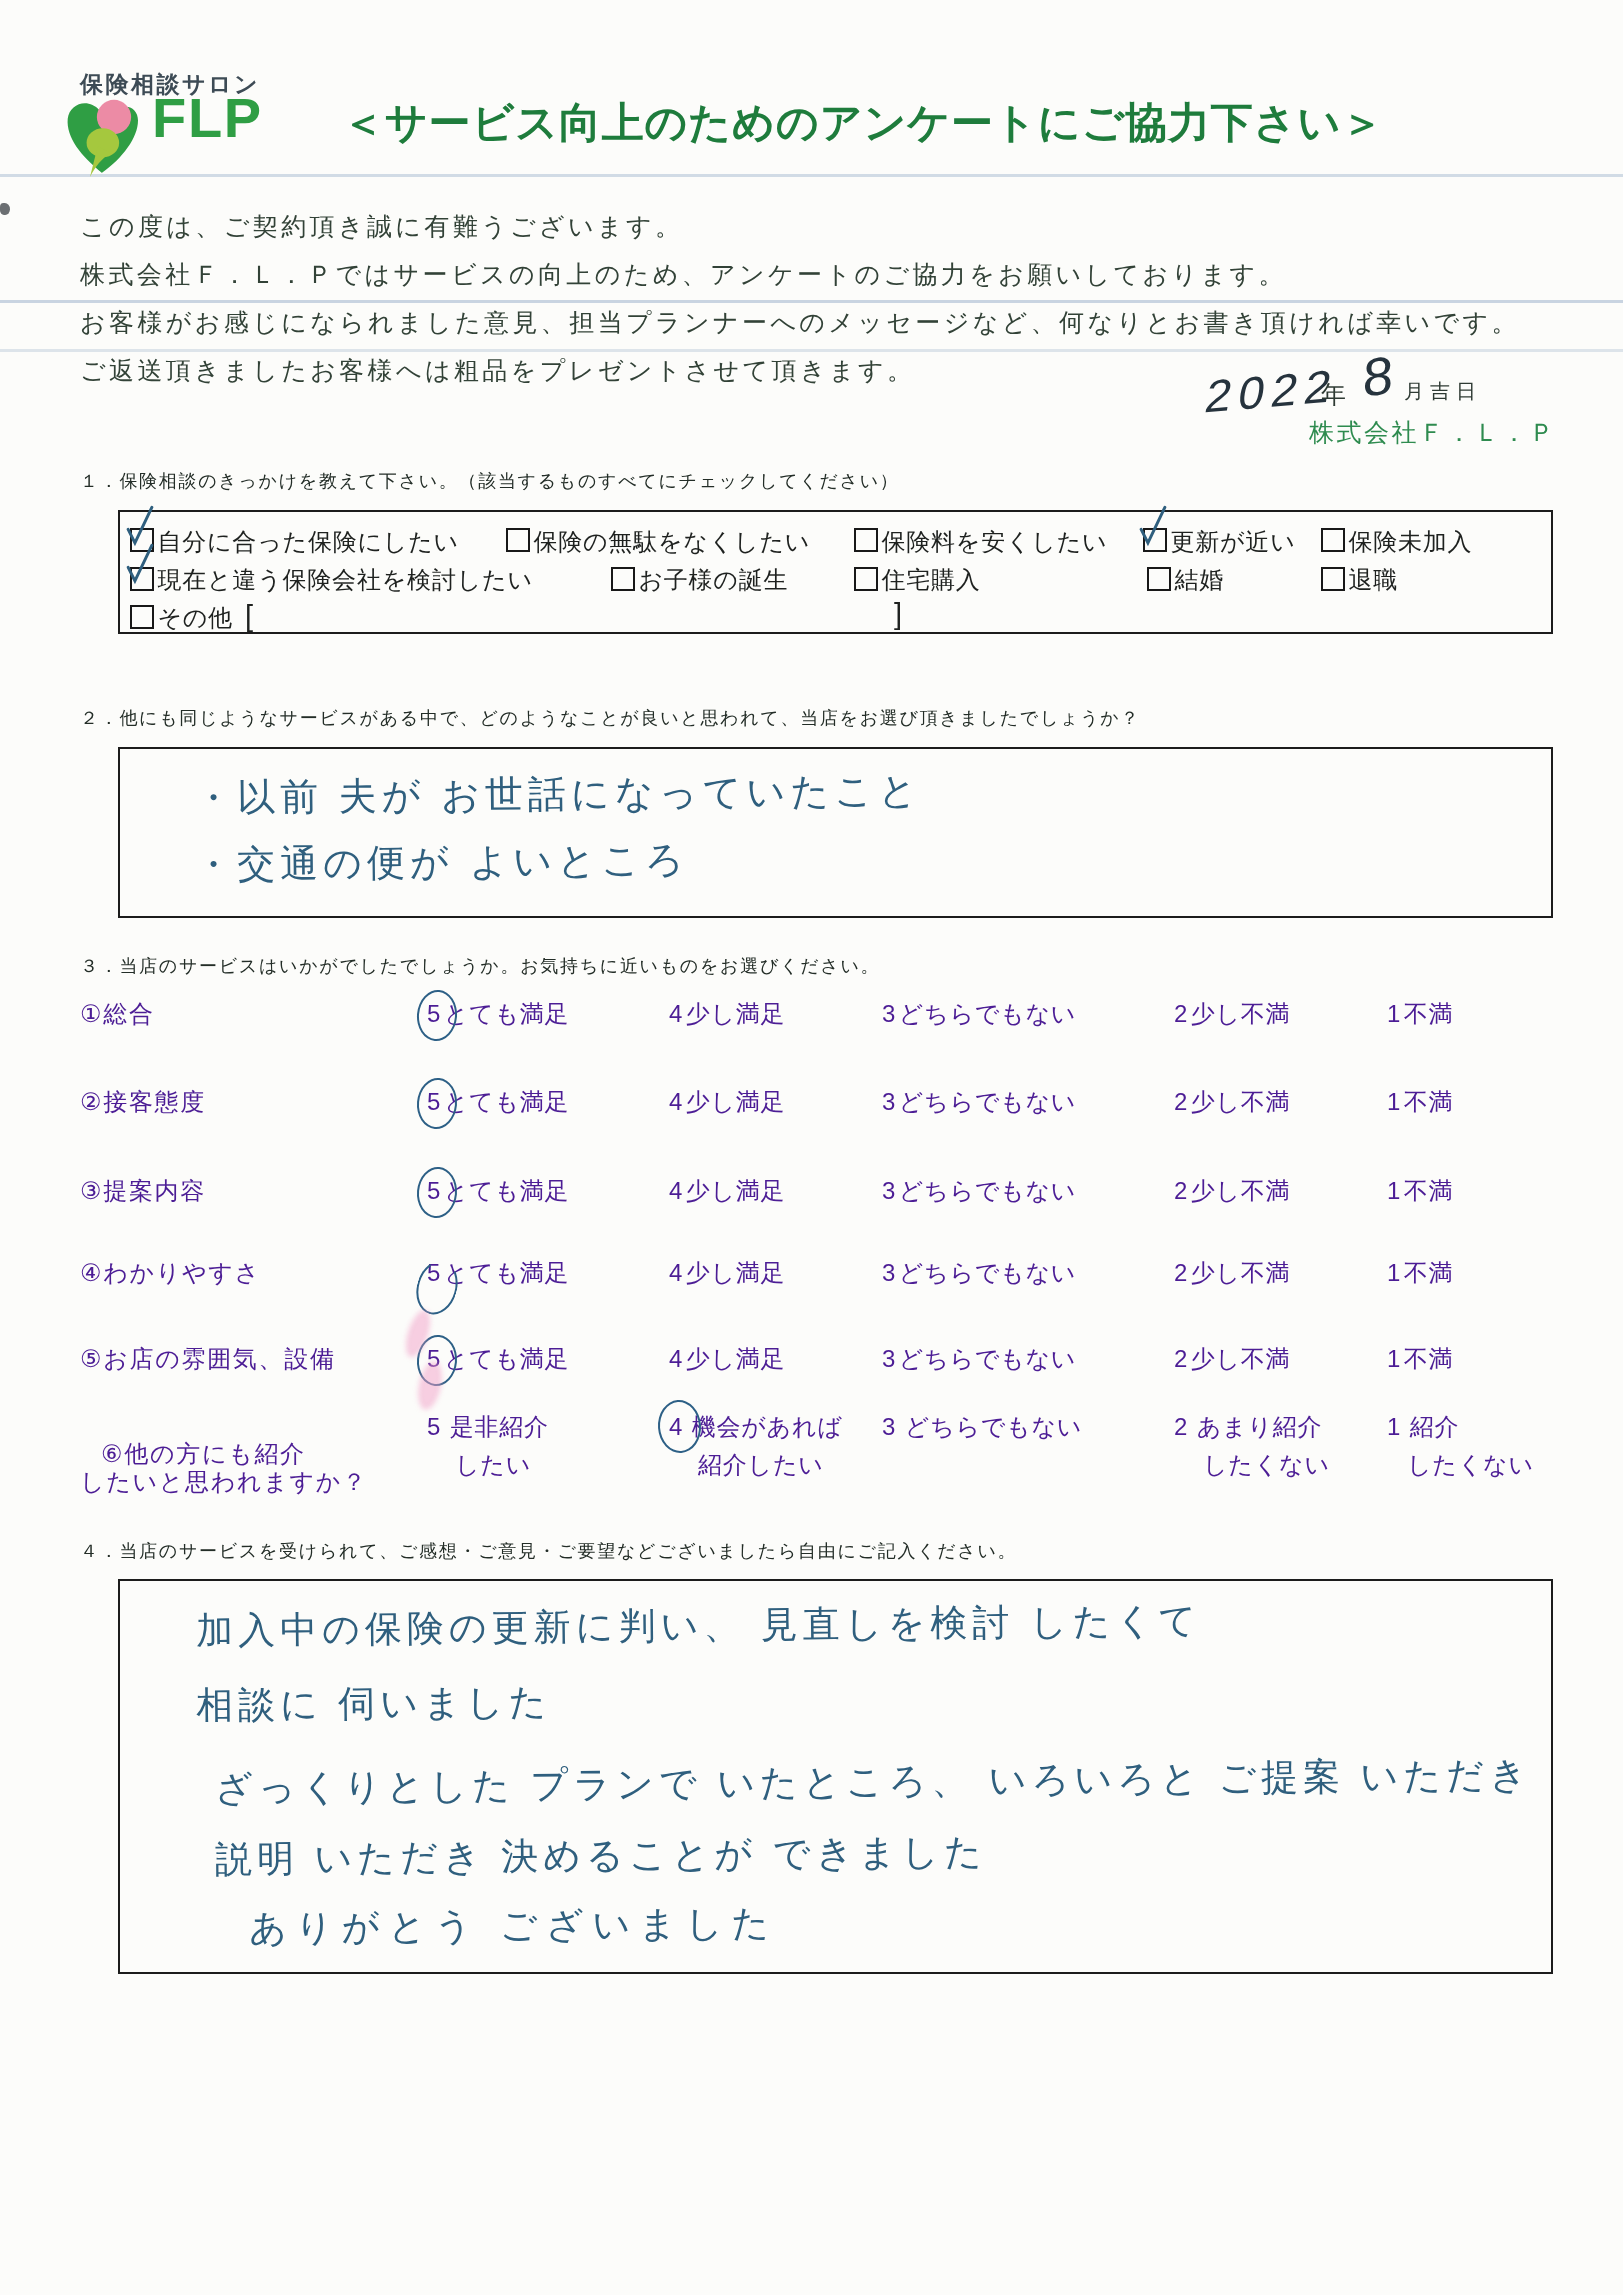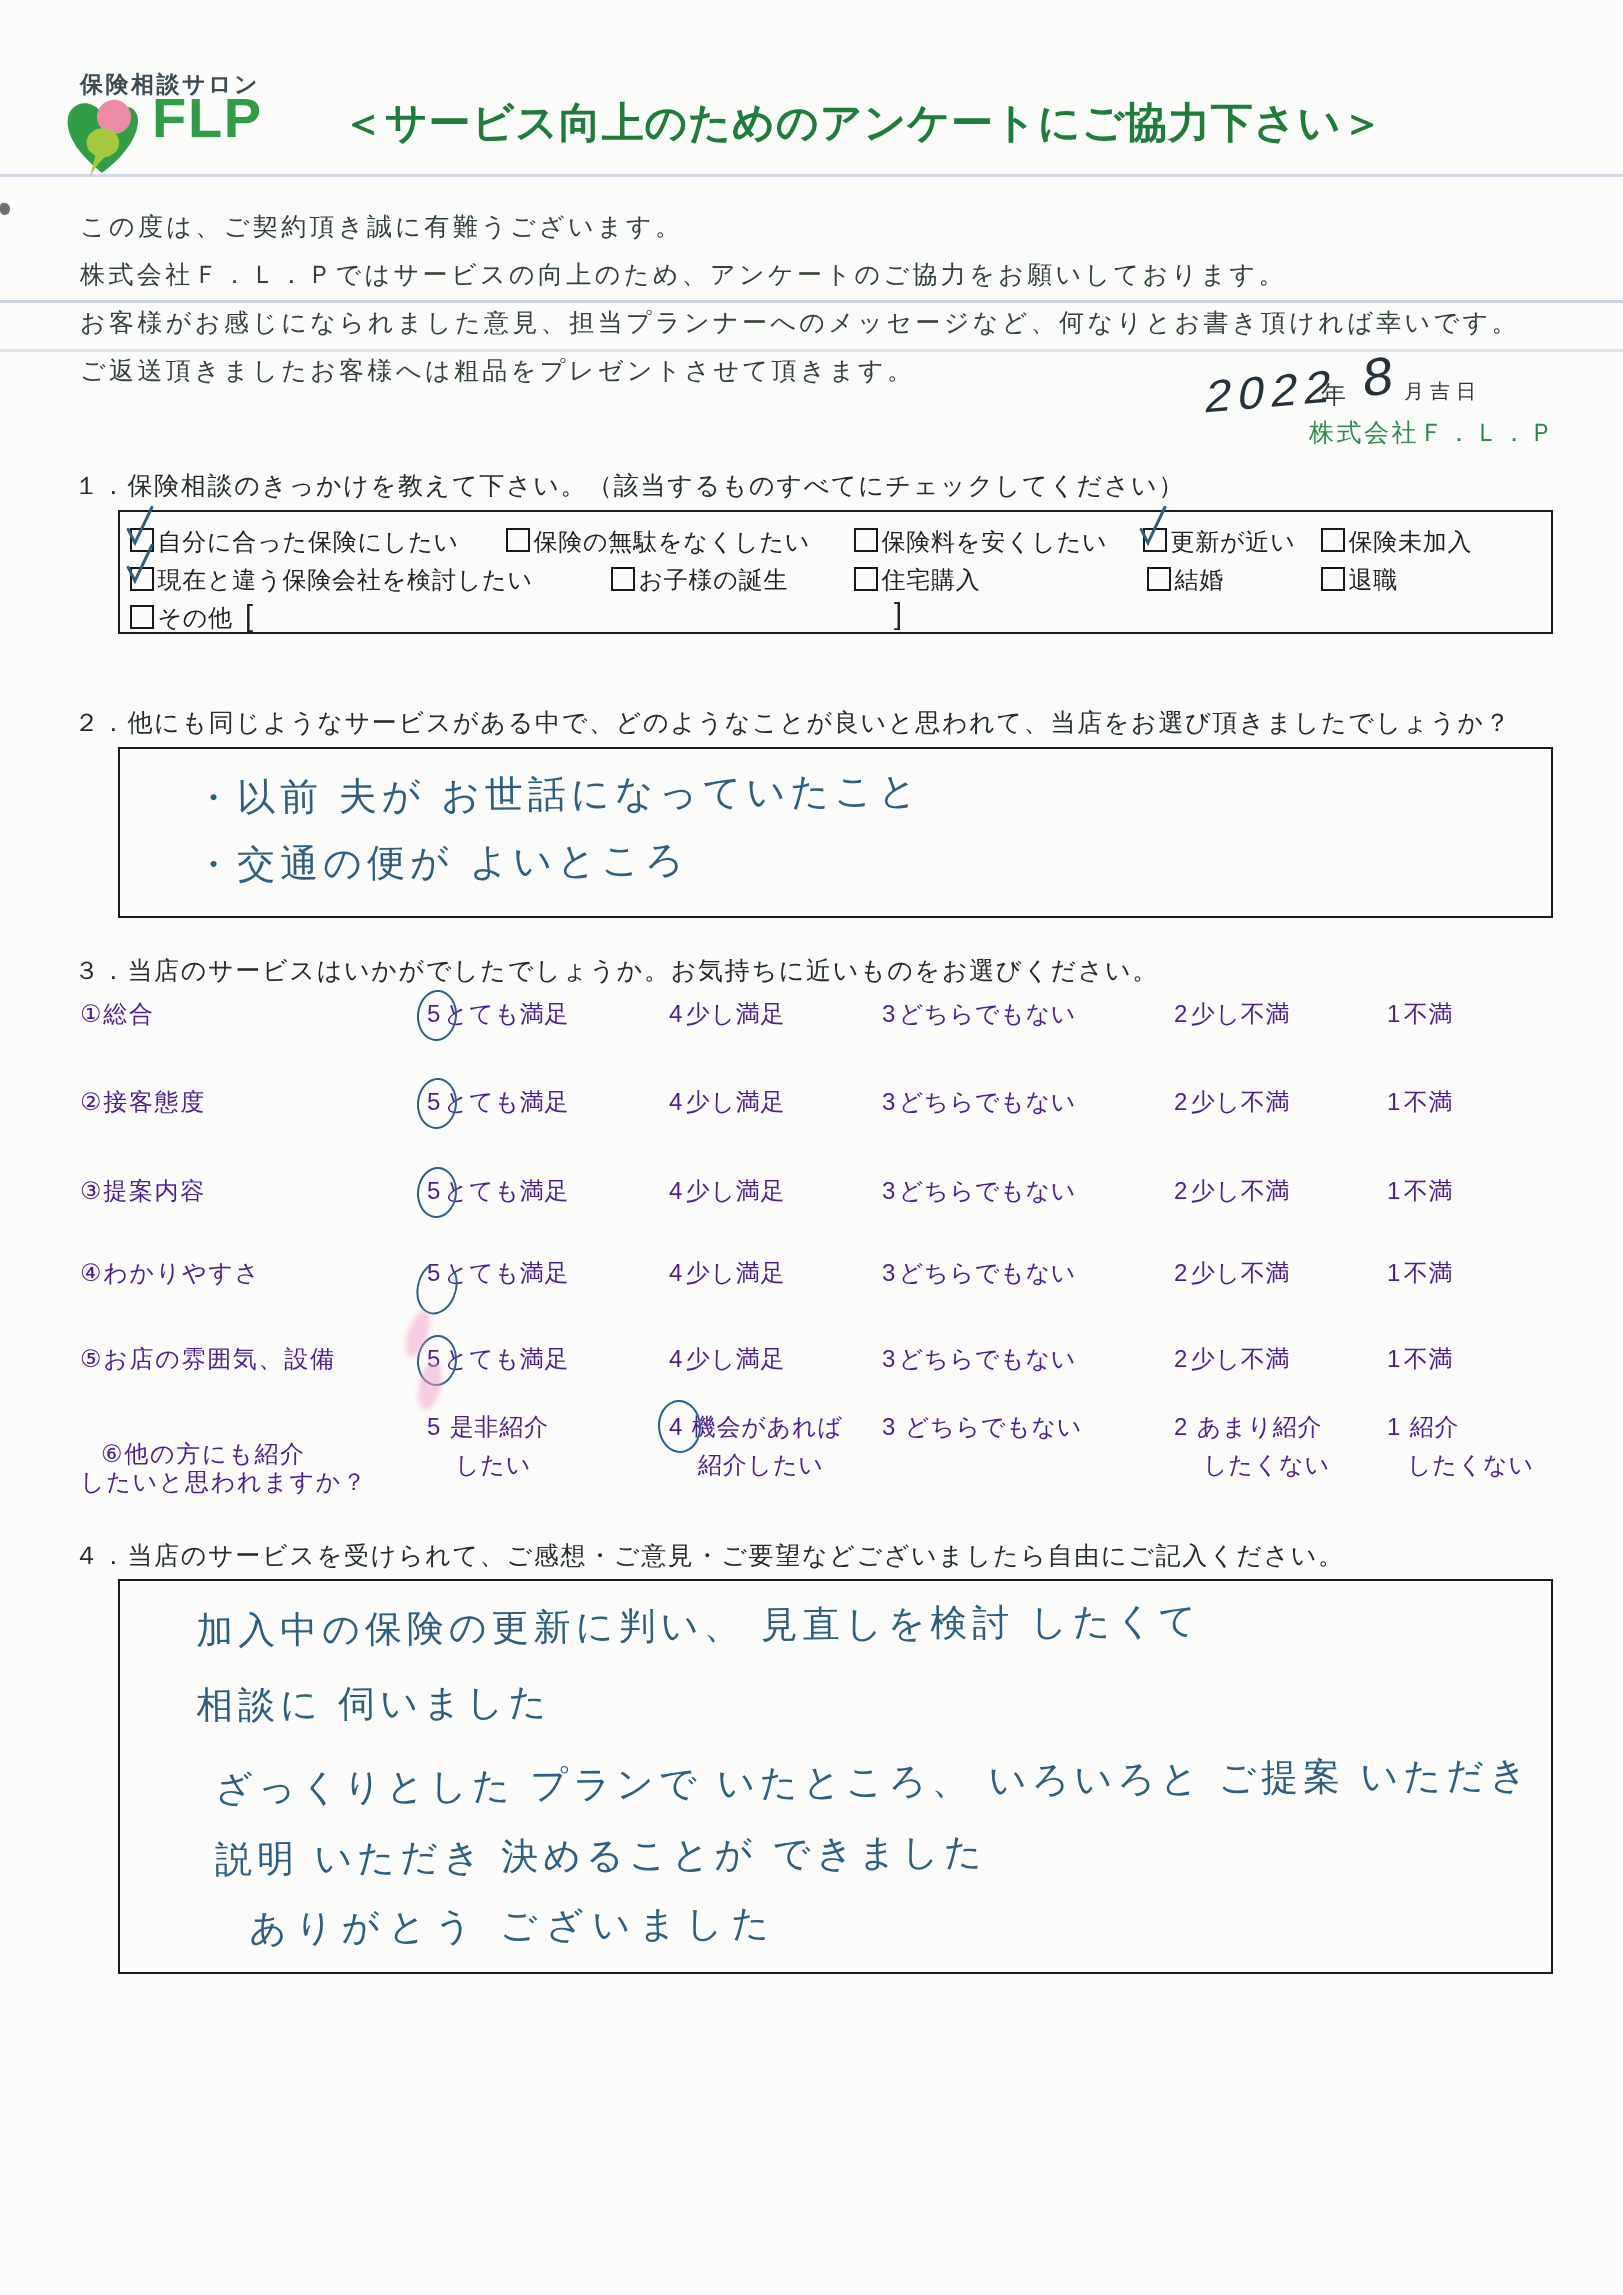--- a/index.html
+++ b/index.html
@@ -28,21 +28,21 @@
   .intro-line{left:80px;font-size:25px;letter-spacing:3.4px;color:#324237;white-space:nowrap;}
   .il0{top:210px;} .il1{top:258px;} .il2{top:306px;} .il3{top:354px;}
   .hw{font-weight:400;}
   .date-year{left:1207px;top:364px;font-size:46px;color:#26333d;transform:skewX(-14deg) rotate(-5deg);letter-spacing:6.8px;}
   .date-year-unit{left:1321px;top:378px;font-size:25px;letter-spacing:1.7px;}
   .date-month{left:1363px;top:345px;font-size:54px;color:#26333d;transform:skewX(-8deg) rotate(-6deg);}
   .date-month-unit{left:1404px;top:378px;font-size:20px;letter-spacing:6px;}
   .date-company{left:1309px;top:416px;font-size:25px;letter-spacing:2.5px;color:#2e8b4f;}
 
   
-  .qh{left:74px;font-size:25px;letter-spacing:1.7px;color:#232d27;white-space:nowrap;}
+  .qh{left:80px;font-size:18px;letter-spacing:1.7px;color:#232d27;white-space:nowrap;}
   .qh1{top:469px;} .qh2{top:706px;} .qh3{top:954px;} .qh4{top:1539px;}
 
   
   .qbox{border:2.5px solid #1c1c1c;background:transparent;}
   .box1{left:118px;top:510px;width:1431px;height:120px;}
   .box2{left:118px;top:747px;width:1431px;height:167px;}
   .box4{left:118px;top:1579px;width:1431px;height:391px;}
 
   
   .cbi{position:absolute;white-space:nowrap;font-size:24px;letter-spacing:0.8px;color:#1e211f;}

